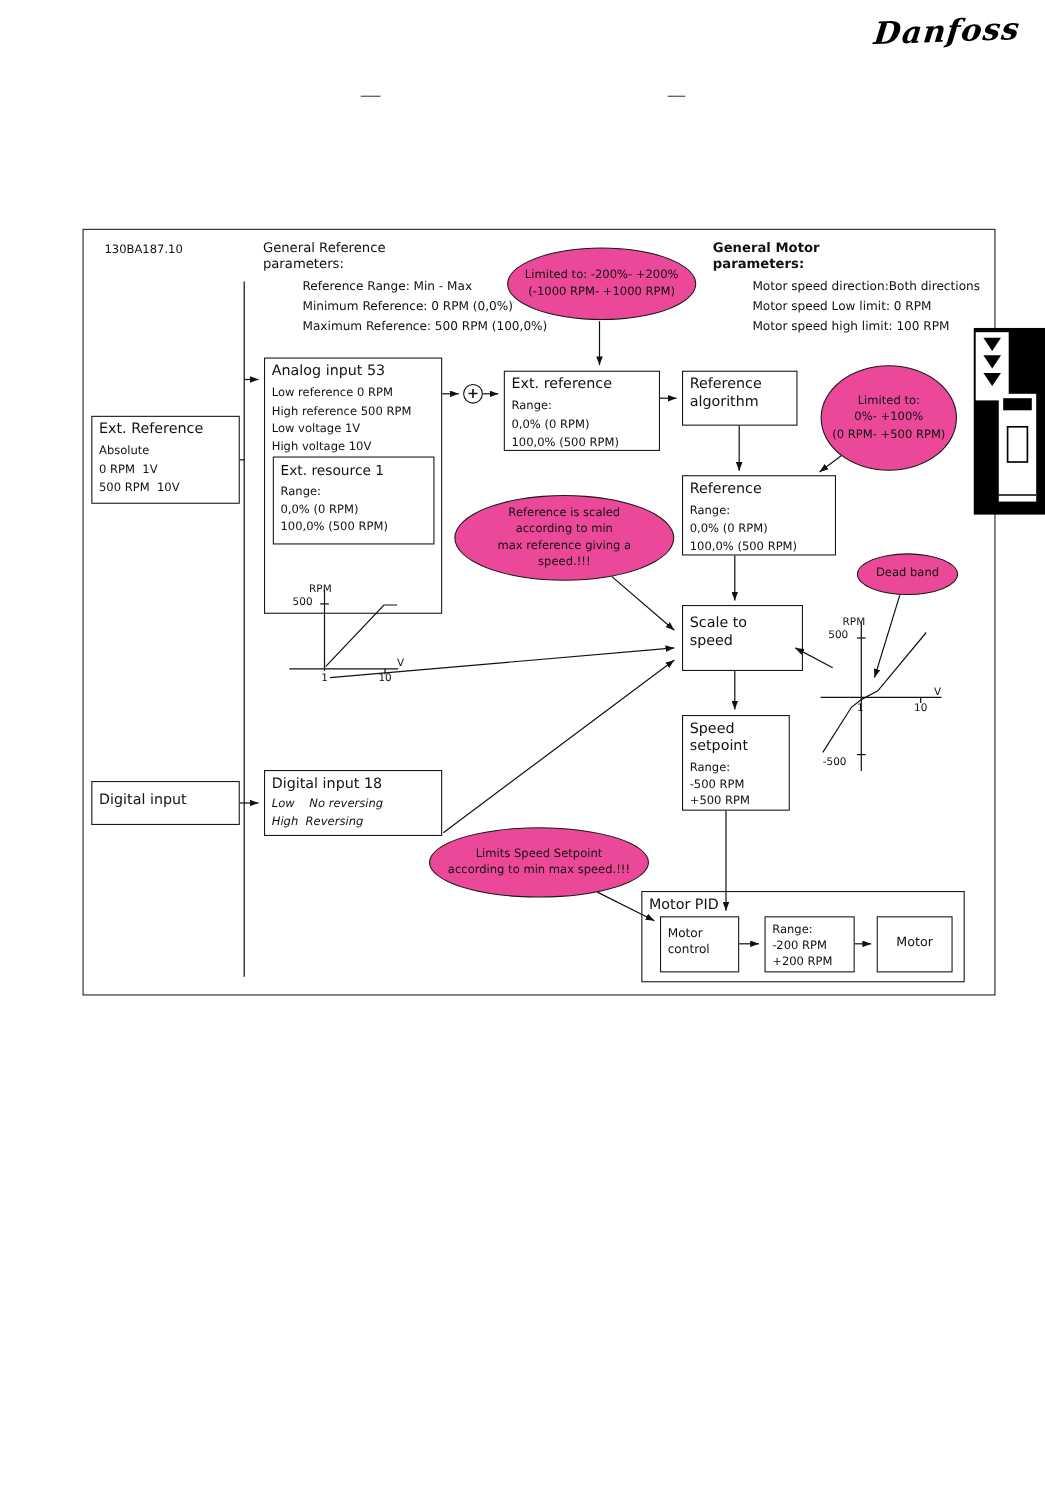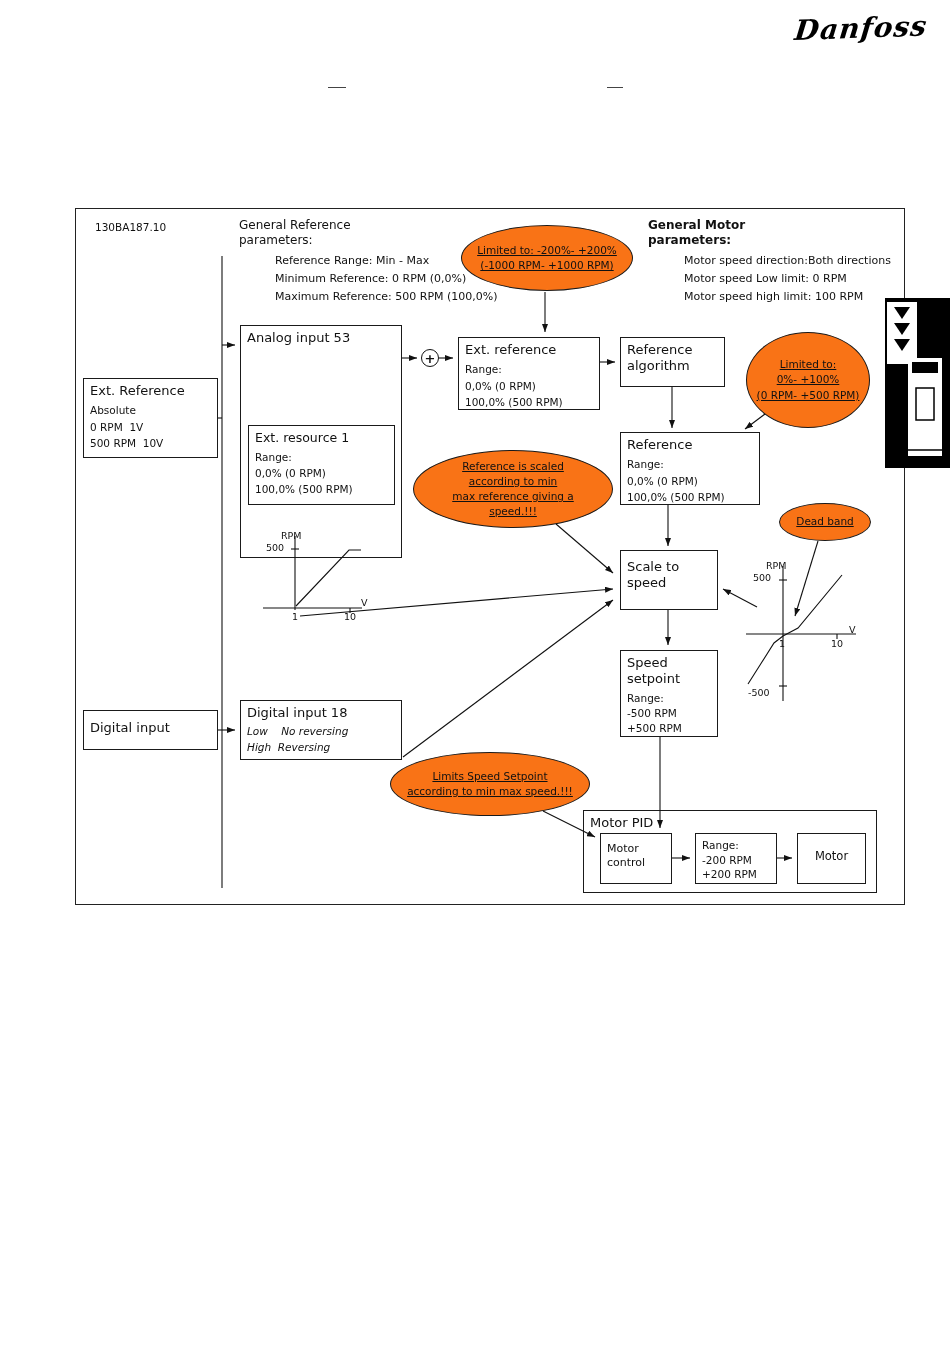--- a/index.html
+++ b/index.html
@@ -17,23 +17,23 @@
   }
   .hmark { position:absolute; height:1px; background:#444; }
   .frame { position:absolute; left:75px; top:208px; width:830px; height:697px; border:1px solid #222; background:#fff; }
   .artwork { position:absolute; font-size:10.5px; }
   .section-title { position:absolute; font-size:12px; line-height:1.25; white-space:pre-line; }
   .section-body { position:absolute; font-size:11px; line-height:1.62; white-space:pre-wrap;margin-left:36px; }
   .box { position:absolute; border:1px solid #1a1a1a; background:#fff; }
   .box-title { font-size:13px; line-height:1.25; padding:4px 6px 1px 6px; white-space:pre-line; }
   .box-body { font-size:10.5px; line-height:1.55; padding:2px 6px 2px 6px; white-space:pre-wrap; }
   .ellipse {
-    position:absolute; border:1px solid #1a1a1a; border-radius:50%; background:#f97316;
+    position:absolute; border:1px solid #1a1a1a; border-radius:50%; background:#ec4899;
     display:flex; align-items:center; justify-content:center; text-align:center;
-    font-size:10.5px; line-height:1.45; white-space:pre-line; padding:2px 8px;text-decoration:underline;
+    font-size:10.5px; line-height:1.45; white-space:pre-line; padding:2px 8px;
   }
   .sum {
     position:absolute; width:18px; height:18px; border:1.3px solid #111; border-radius:50%;
     background:#fff; display:flex; align-items:center; justify-content:center;
     font-size:13px; font-weight:bold;
   }
   .ticklabel { position:absolute; font-size:9.5px; color:#111; }
   .overlay { position:absolute; left:0; top:0; width:950px; height:1354px; pointer-events:none; }
   .sidebar-art { position:absolute; left:885px; top:298px; }
 </style>
@@ -82,22 +82,26 @@
 0 RPM  1V
 500 RPM  10V</div>
   </div>
 
   <div class="box" style="left:83px; top:710px; width:135px; height:40px;">
     <div class="box-title" style="padding-top:9px;">Digital input</div>
   </div>
 
   <div class="box" style="left:240px; top:325px; width:162px; height:233px;">
     <div class="box-title">Analog input 53</div>
-  </div>
-  <div class="box" style="left:248px; top:425px; width:147px; height:80px;">
+    <div class="box-body">Low reference 0 RPM
+High reference 500 RPM
+Low voltage 1V
+High voltage 10V</div>
+  </div>
+  <div class="box" style="left:248px; top:415px; width:147px; height:80px;">
     <div class="box-title" style="font-size:12.5px;">Ext. resource 1</div>
     <div class="box-body">Range:
 0,0% (0 RPM)
 100,0% (500 RPM)</div>
   </div>
 
   <div class="sum" style="left:421px; top:349px;">+</div>
 
   <div class="box" style="left:458px; top:337px; width:142px; height:73px;">
     <div class="box-title">Ext. reference</div>
@@ -111,21 +115,21 @@
 algorithm</div>
   </div>
 
   <div class="box" style="left:620px; top:432px; width:140px; height:73px;">
     <div class="box-title">Reference</div>
     <div class="box-body">Range:
 0,0% (0 RPM)
 100,0% (500 RPM)</div>
   </div>
 
-  <div class="box" style="left:620px; top:550px; width:98px; height:60px;">
+  <div class="box" style="left:620px; top:550px; width:110px; height:60px;">
     <div class="box-title" style="padding-top:8px;">Scale to
 speed</div>
   </div>
 
   <div class="box" style="left:620px; top:650px; width:98px; height:87px;">
     <div class="box-title">Speed
 setpoint</div>
     <div class="box-body" style="line-height:1.45;">Range:
 -500 RPM
 +500 RPM</div>

